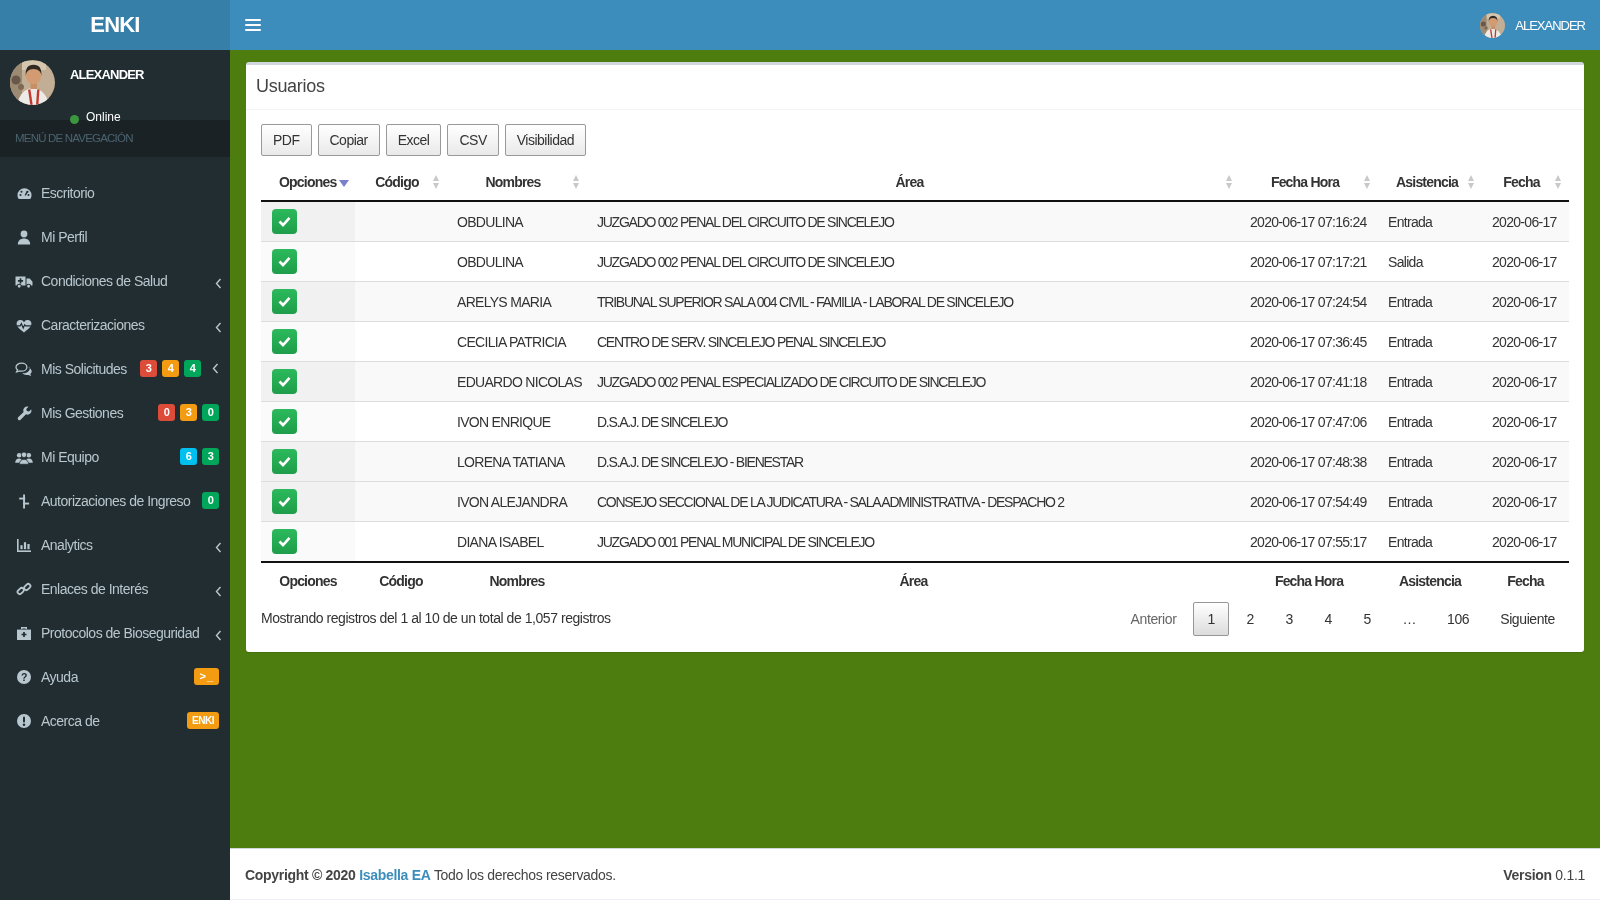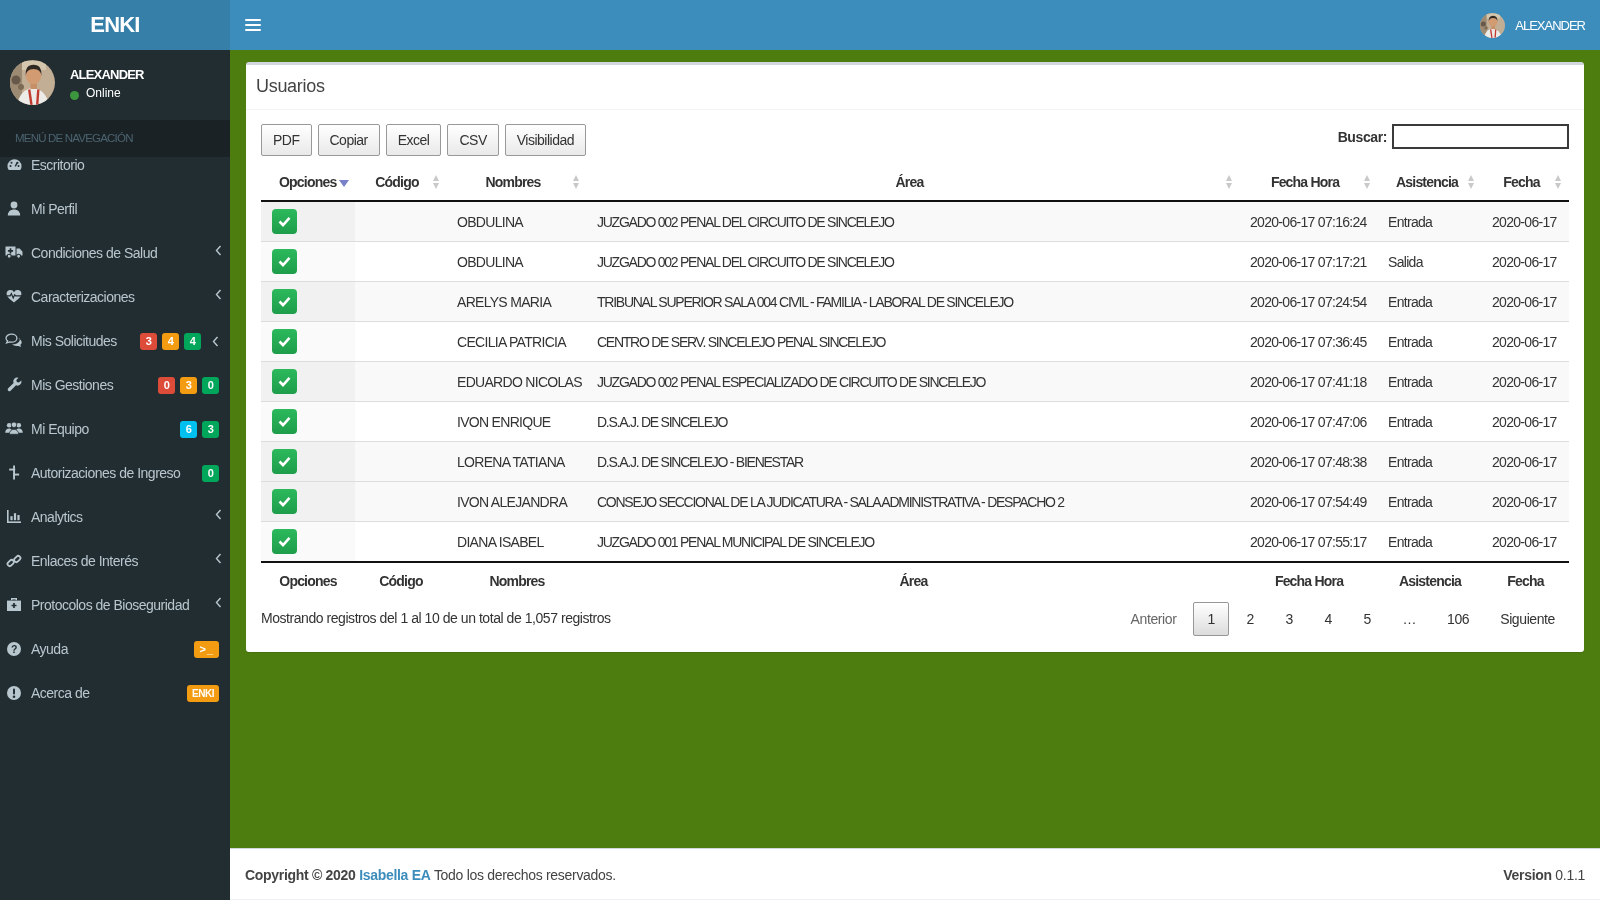--- a/index.html
+++ b/index.html
@@ -12,25 +12,25 @@
 .burger{position:absolute;left:15px;top:19px;width:16px}
 .burger i{display:block;height:2px;background:#fff;margin-bottom:3px;border-radius:1px}
 .numenu{position:absolute;right:15px;top:0;height:50px;display:flex;align-items:center}
 .numenu .av{width:25px;height:25px;border-radius:50%;overflow:hidden;margin-right:10px}
 .numenu span{color:#fff;font-size:13px;letter-spacing:-1px}
 .sb{position:absolute;left:0;top:50px;width:230px;height:850px;background:#222d32}
 .upanel{height:60px;padding:10px 10px 0;display:flex}
 .upanel .av{width:45px;height:45px;border-radius:50%;overflow:hidden}
 .uinfo{padding:5px 5px 5px 15px}
 .uinfo .nm{color:#fff;font-weight:bold;font-size:13px;letter-spacing:-.8px;margin-top:2px}
-.uinfo .st{color:#fff;font-size:12px;margin-top:4px;display:flex;align-items:flex-end}
+.uinfo .st{color:#fff;font-size:12px;margin-top:28px;display:flex;align-items:flex-end}
 .dot{width:9px;height:9px;border-radius:50%;background:#3c963d;display:inline-block;margin-right:7px}
 .mhdr{background:#1a2226;color:#4b646f;font-size:11.5px;padding:12px 15px;height:13px;letter-spacing:-.8px}
 .menu{list-style:none}
-.mi{height:44px;display:flex;align-items:flex-start;padding:0 8px 0 5px;color:#b8c7ce;font-size:14px;letter-spacing:-.5px}
+.mi{height:44px;display:flex;align-items:flex-end;padding:0 8px 0 15px;color:#b8c7ce;font-size:14px;letter-spacing:-.5px}
 .mi .ic{width:18px;margin-right:8px;display:flex;justify-content:center}
 .mi .rt{margin-left:auto;display:flex;align-items:center;gap:5px}
 .badge{height:17px;line-height:17px;border-radius:3px;color:#fff;font-size:11px;font-weight:bold;padding:0 5px;min-width:7px;text-align:center}
 .b-red{background:#dd4b39}.b-org{background:#f39c12}.b-grn{background:#00a65a}.b-blu{background:#00c0ef}
 .chev{width:7px;height:11px;margin-left:6px}
 .pad3{padding-right:3px}
 .wrap{margin-left:230px;background:#4d7c0f;padding:12px 16px 0;height:786px}
 .box{background:#fff;border-top:3px solid #d2d6de;border-radius:3px;box-shadow:0 1px 1px rgba(0,0,0,.1);width:1338px}
 .bhdr{padding:9px 10px 10px;color:#444;font-size:18px;letter-spacing:-.3px;line-height:25px;border-bottom:1px solid #f4f4f4}
 .bbody{padding:14px 15px 16px}
@@ -252,21 +252,20 @@
           <span class="badge b-org" style="font-size:10px">ENKI</span>
         </span></li>
  </ul>
 </div>
 <div class="wrap">
  <div class="box">
   <div class="bhdr">Usuarios</div>
   <div class="bbody">
    <div class="toolbar">
     <span class="dtb">PDF</span><span class="dtb">Copiar</span><span class="dtb">Excel</span><span class="dtb">CSV</span><span class="dtb">Visibilidad</span>
-    <div class="srch"><label>Buscar:</label><span class="inp"></span></div>
    </div>
    <table class="dt">
     <colgroup>
             <col style="width:94px">
             <col style="width:92px">
             <col style="width:140px">
             <col style="width:653px">
             <col style="width:138px">
             <col style="width:104px">
             <col style="width:87px">

